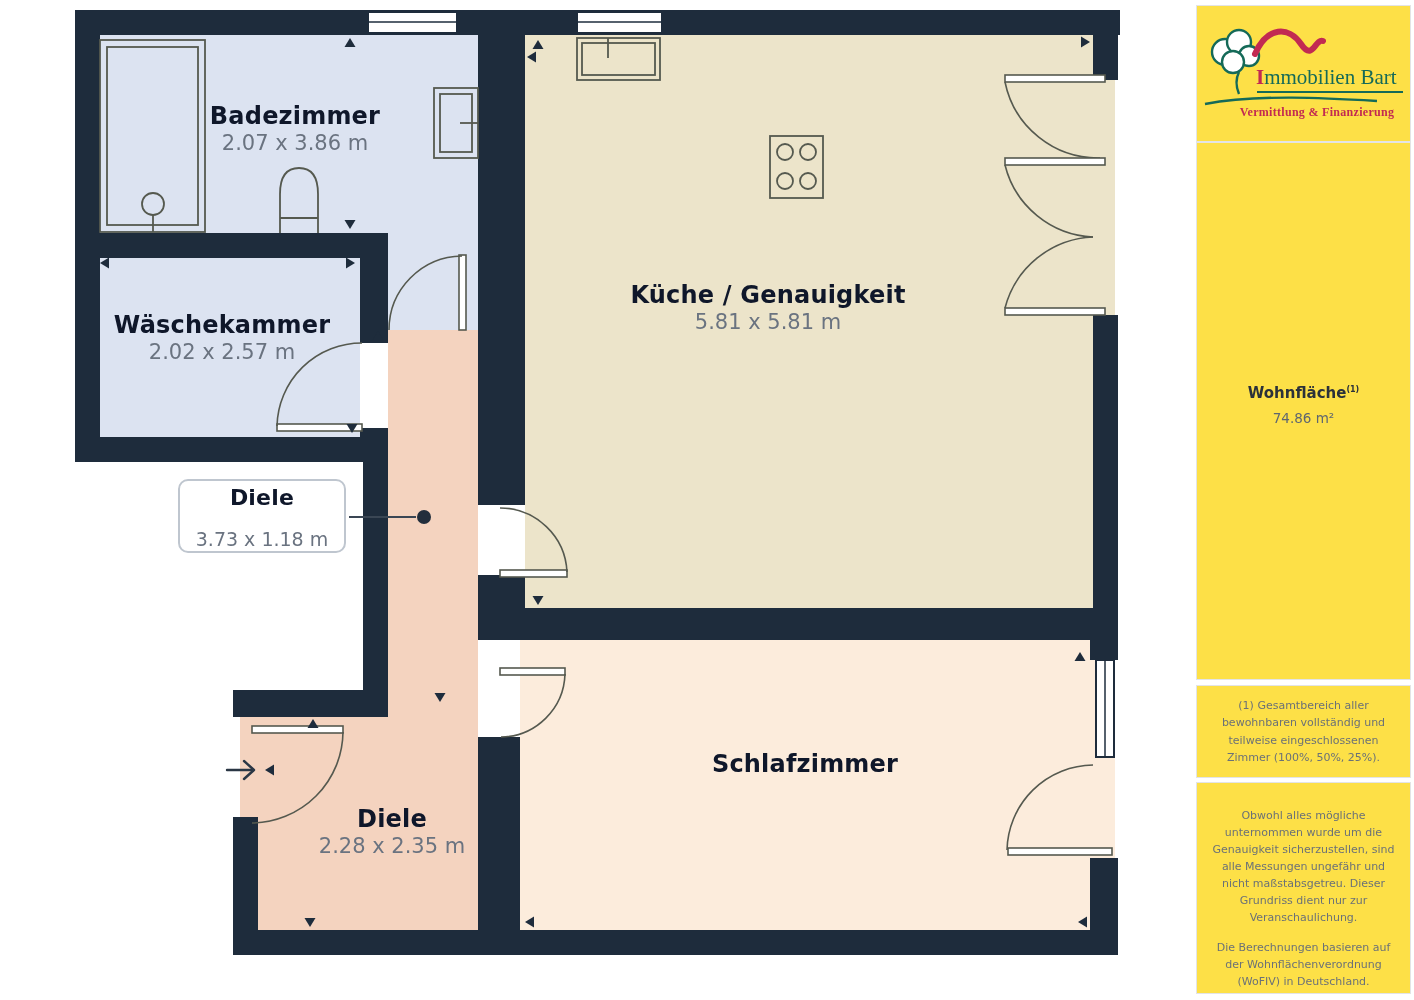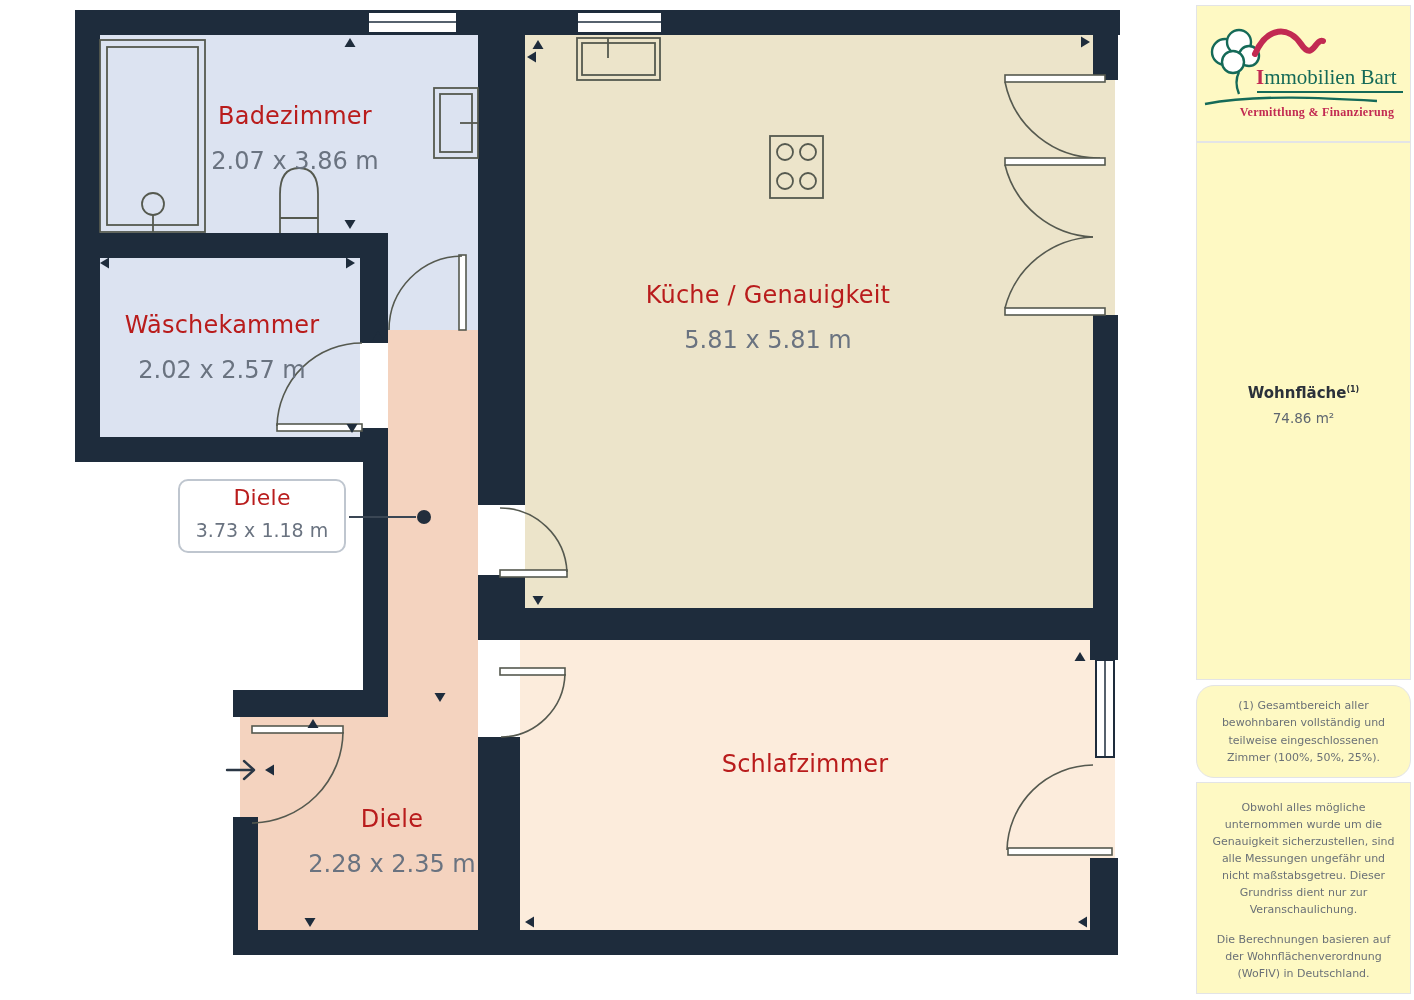--- a/index.html
+++ b/index.html
@@ -3,34 +3,34 @@
 <meta charset="utf-8">
 <style>
   html,body{margin:0;padding:0;background:#ffffff;}
   #stage{position:relative;width:1414px;height:1000px;background:#ffffff;overflow:hidden;
          font-family:"DejaVu Sans","Liberation Sans",sans-serif;}
   svg{display:block;}
   .plan-svg{position:absolute;left:0;top:0;}
 
   
   .room-label{position:absolute;text-align:center;pointer-events:none;}
-  .room-title{font-weight:normal;font-size:24px;color:#b91c1c;letter-spacing:.2px;line-height:1.15;}
-  .room-dims{font-size:24px;color:#6a7380;margin-top:16px;}
+  .room-title{font-weight:bold;font-size:24px;color:#0f172a;letter-spacing:.2px;line-height:1.15;}
+  .room-dims{font-size:21px;color:#6a7380;margin-top:0;}
 
   .callout{position:absolute;left:178px;top:479px;width:168px;height:74px;background:#fff;
            border:2px solid #bfc6cf;border-radius:10px;text-align:center;padding-top:4px;box-sizing:border-box;}
   .callout .room-title{font-size:22px;}
-  .callout .room-dims{font-size:19px;margin-top:9px;}
+  .callout .room-dims{font-size:19px;margin-top:18px;}
 
   
-  .side-box{position:absolute;left:1196px;width:215px;background:#fef9c3;border:1px solid #e3e4e6;box-sizing:border-box;}
+  .side-box{position:absolute;left:1196px;width:215px;background:#fde047;border:1px solid #e3e4e6;box-sizing:border-box;}
   .box-logo{top:5px;height:137px;}
   .box-area{top:142px;height:538px;display:flex;flex-direction:column;align-items:center;justify-content:center;}
-  .box-note{top:685px;height:93px;display:flex;align-items:center;border-radius:18px;}
-  .box-legal{top:782px;height:212px;padding:16px 14px;}
+  .box-note{top:685px;height:93px;display:flex;align-items:center;}
+  .box-legal{top:782px;height:212px;padding:24px 14px;}
 
   .area-label{font-size:15px;font-weight:bold;color:#2b313a;}
   .area-label sup{font-size:8px;}
   .area-value{font-size:13.5px;color:#5e6670;margin-top:8px;}
   .note-text,.legal-text{font-size:11px;line-height:1.55;color:#6b7177;text-align:center;width:100%;}
   .legal-text{margin:0 0 13px 0;}
 
   .logo-title{position:absolute;left:59px;top:59px;font-family:"Liberation Serif","DejaVu Serif",serif;
               font-size:21px;color:#156a58;white-space:nowrap;}
   .logo-initial{color:#c22a52;font-weight:bold;}

